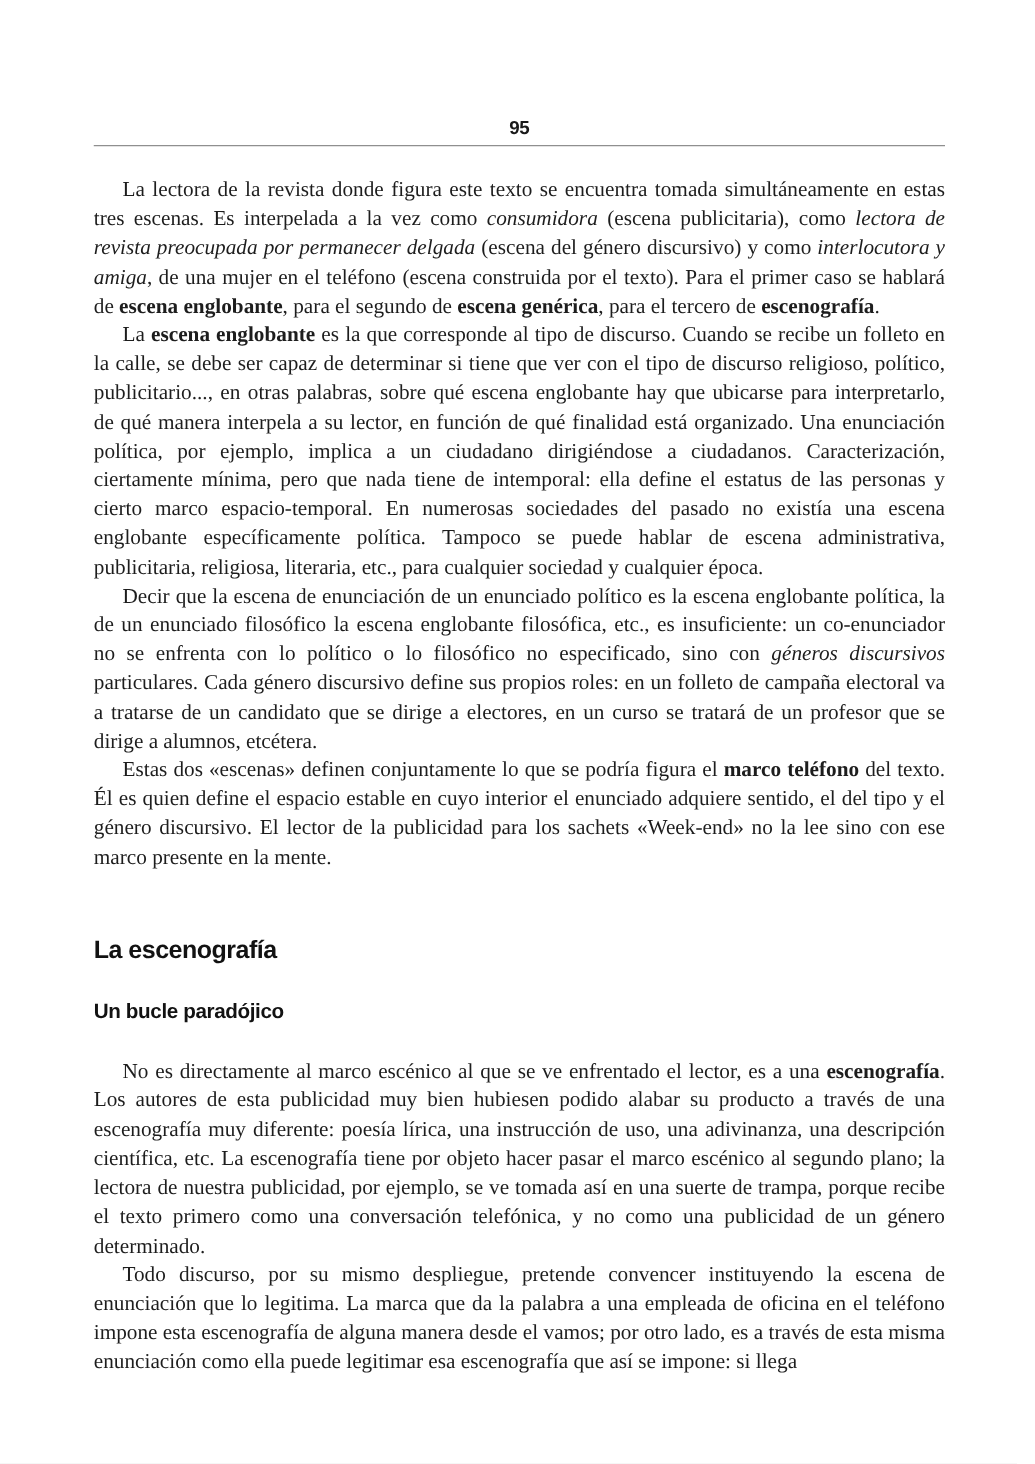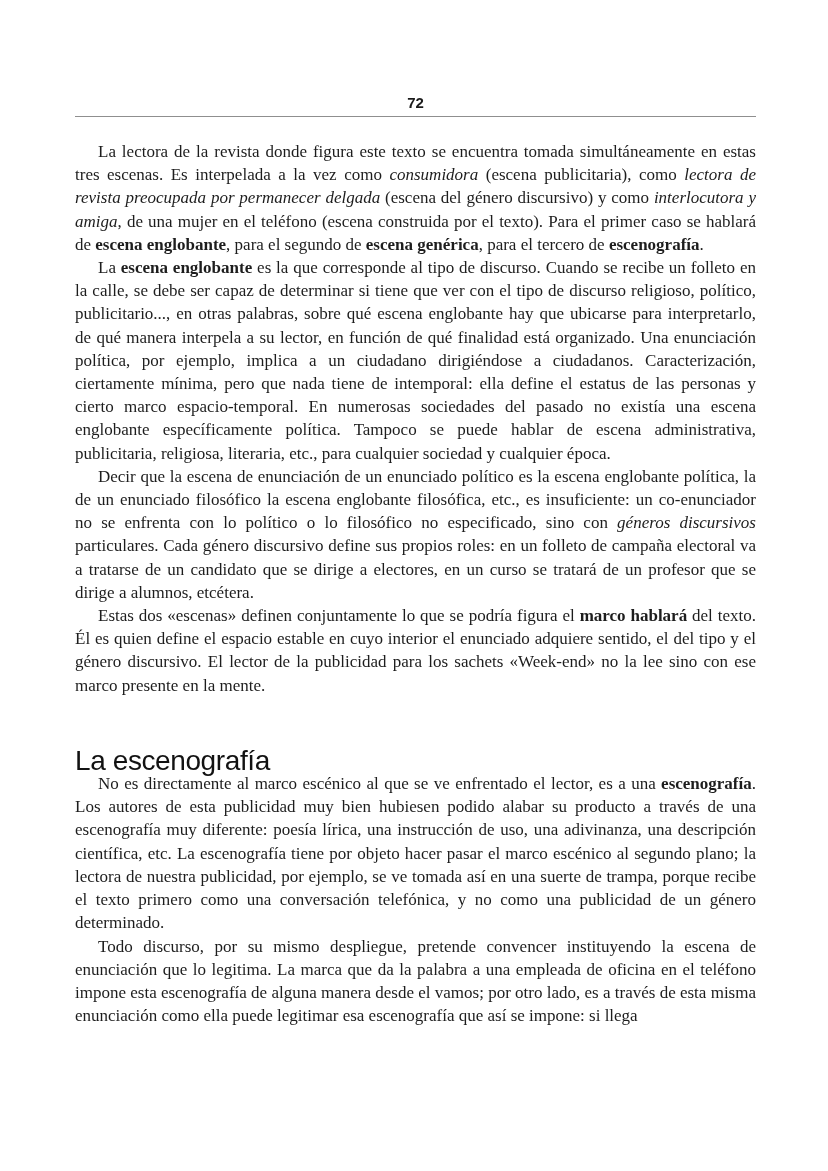--- a/index.html
+++ b/index.html
@@ -46,22 +46,22 @@
     -webkit-hyphens: auto;
   }
   .body-text p.block-p {
     margin: 0;
     text-indent: 23px;
   }
   .body-text em { font-style: italic; }
   .body-text strong { font-weight: 700; }
   .block-h1 {
     font-family: "Liberation Sans", sans-serif;
-    font-weight: 400;
-    font-size: 28px;
+    font-weight: 700;
+    font-size: 20px;
     letter-spacing: -0.4px;
     color: #121212;
     margin: 52px 0 0 0;
     text-align: left;
     text-indent: 0;
   }
   .block-h2 {
     font-family: "Liberation Sans", sans-serif;
     font-weight: 700;
     font-size: 16.5px;
@@ -70,25 +70,26 @@
     margin: 26px 0 24px 0;
     text-align: left;
     text-indent: 0;
   }
 </style>
 </head>
 <body>
 
 <div class="page">
   <div class="content-column">
-    <div class="page-number">72</div>
+    <div class="page-number">95</div>
     <hr class="header-rule">
     <div class="body-text">
         <p class="block-p"><span>La lectora de la revista donde figura este texto se encuentra tomada simultáneamente en estas tres escenas. Es interpelada a la vez como </span><em>consumidora</em><span> (escena publicitaria), como </span><em>lectora de revista preocupada por permanecer delgada</em><span> (escena del género discursivo) y como </span><em>interlocutora y amiga</em><span>, de una mujer en el teléfono (escena construida por el texto). Para el primer caso se hablará de </span><strong>escena englobante</strong><span>, para el segundo de </span><strong>escena genérica</strong><span>, para el tercero de </span><strong>escenografía</strong><span>.</span></p>
         <p class="block-p"><span>La </span><strong>escena englobante</strong><span> es la que corresponde al tipo de discurso. Cuando se recibe un folleto en la calle, se debe ser capaz de determinar si tiene que ver con el tipo de discurso religioso, político, publicitario..., en otras palabras, sobre qué escena englobante hay que ubicarse para interpretarlo, de qué manera interpela a su lector, en función de qué finalidad está organizado. Una enunciación política, por ejemplo, implica a un ciudadano dirigiéndose a ciudadanos. Caracterización, ciertamente mínima, pero que nada tiene de intemporal: ella define el estatus de las personas y cierto marco espacio-temporal. En numerosas sociedades del pasado no existía una escena englobante específicamente política. Tampoco se puede hablar de escena administrativa, publicitaria, religiosa, literaria, etc., para cualquier sociedad y cualquier época.</span></p>
         <p class="block-p"><span>Decir que la escena de enunciación de un enunciado político es la escena englobante política, la de un enunciado filosófico la escena englobante filosófica, etc., es insuficiente: un co-enunciador no se enfrenta con lo político o lo filosófico no especificado, sino con </span><em>géneros discursivos</em><span> particulares. Cada género discursivo define sus propios roles: en un folleto de campaña electoral va a tratarse de un candidato que se dirige a electores, en un curso se tratará de un profesor que se dirige a alumnos, etcétera.</span></p>
-        <p class="block-p"><span>Estas dos «escenas» definen conjuntamente lo que se podría figura el </span><strong>marco hablará</strong><span> del texto. Él es quien define el espacio estable en cuyo interior el enunciado adquiere sentido, el del tipo y el género discursivo. El lector de la publicidad para los sachets «Week-end» no la lee sino con ese marco presente en la mente.</span></p>
+        <p class="block-p"><span>Estas dos «escenas» definen conjuntamente lo que se podría figura el </span><strong>marco teléfono</strong><span> del texto. Él es quien define el espacio estable en cuyo interior el enunciado adquiere sentido, el del tipo y el género discursivo. El lector de la publicidad para los sachets «Week-end» no la lee sino con ese marco presente en la mente.</span></p>
         <h2 class="block-h1"><span>La escenografía</span></h2>
+        <h3 class="block-h2"><span>Un bucle paradójico</span></h3>
         <p class="block-p"><span>No es directamente al marco escénico al que se ve enfrentado el lector, es a una </span><strong>escenografía</strong><span>. Los autores de esta publicidad muy bien hubiesen podido alabar su producto a través de una escenografía muy diferente: poesía lírica, una instrucción de uso, una adivinanza, una descripción científica, etc. La escenografía tiene por objeto hacer pasar el marco escénico al segundo plano; la lectora de nuestra publicidad, por ejemplo, se ve tomada así en una suerte de trampa, porque recibe el texto primero como una conversación telefónica, y no como una publicidad de un género determinado.</span></p>
         <p class="block-p"><span>Todo discurso, por su mismo despliegue, pretende convencer instituyendo la escena de enunciación que lo legitima. La marca que da la palabra a una empleada de oficina en el teléfono impone esta escenografía de alguna manera desde el vamos; por otro lado, es a través de esta misma enunciación como ella puede legitimar esa escenografía que así se impone: si llega</span></p>
       </div>
   </div>
 </div>
 
 </body></html>

